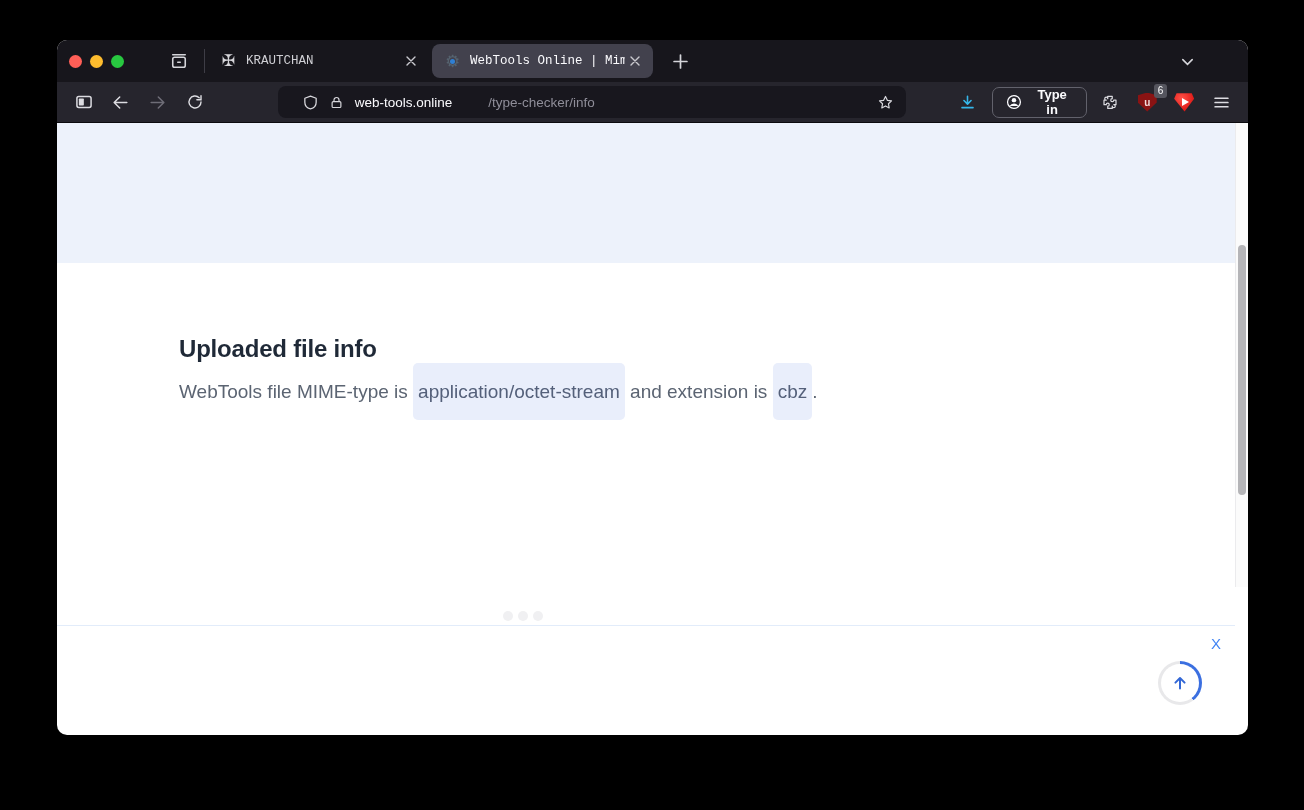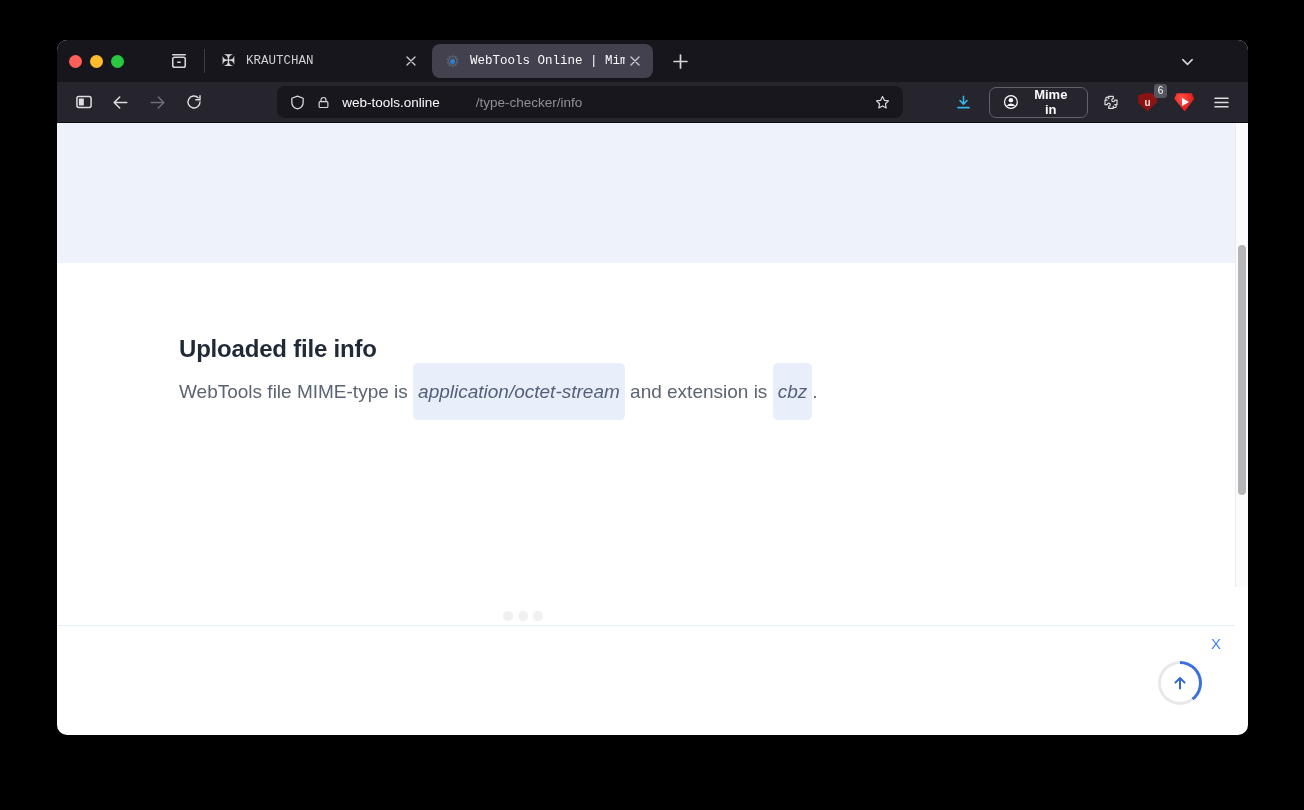--- a/index.html
+++ b/index.html
@@ -36,21 +36,21 @@
 
   
   .navbar { height:41px; background:#26252d; display:flex; align-items:center;
             border-bottom:1px solid #0c0b0f; }
   .navbtn { background:none; border:none; color:#dcdce1; width:30px; height:30px;
             display:flex; align-items:center; justify-content:center; cursor:pointer; border-radius:6px; }
   .navbtn.first { margin-left:12px; }
   .navbtn + .navbtn { margin-left:7px; }
   .navbtn.disabled { color:#6e6d77; }
   .urlbar { margin-left:68px; width:630px; height:32px; background:#18171e; border-radius:8px;
-            display:flex; align-items:center; padding:0 8px 0 12px; color:#d8d8dd; cursor:text; }
+            display:flex; align-items:center; padding:0 8px 0 24px; color:#d8d8dd; cursor:text; }
   .urlbar svg { flex:none; }
   .lockic { margin-left:10px; }
   .host { margin-left:11px; font-size:13.5px; color:#fbfbfe; white-space:pre; }
   .path { font-size:13.5px; color:#8f8e99; white-space:pre;margin-left:36px; }
   .starbtn { background:none; border:none; color:#d8d8dd; width:26px; height:26px;
              display:flex; align-items:center; justify-content:center; cursor:pointer; }
   .dlbtn { margin-left:46px; color:#35b6e9; }
   .signin { margin-left:10px; height:31px; display:flex; align-items:center; gap:7px;
             background:none; border:1px solid #62626c; border-radius:7px; padding:0 12px;
             color:#fbfbfe; font-size:13px; font-weight:600; cursor:pointer; }
@@ -69,21 +69,21 @@
   .playtri { width:0; height:0; border-left:7px solid #fff; border-top:4.5px solid transparent;
              border-bottom:4.5px solid transparent; margin-left:2px; }
   .menubtn { margin-left:10px; margin-right:12px; }
 
   
   .content { position:relative; height:464px; background:#fff; }
   .band { height:140px; background:#edf2fb; }
   .page-title { position:absolute; left:122px; top:212px; font-size:24px; font-weight:700;
                 color:#1f2937; letter-spacing:-0.2px; }
   .file-info { position:absolute; left:122px; top:258px; font-size:19px; color:#5b6472; }
-  .file-info mark { background:#e9eefb; color:#54607a; border-radius:5px; padding:18px 5px;font-style:italic; }
+  .file-info mark { background:#e9eefb; color:#54607a; border-radius:5px; padding:18px 5px; }
   .dots { position:absolute; left:446px; top:488px; display:flex; gap:5px; }
   .dots span { width:10px; height:10px; border-radius:50%; background:#f0f0f2; }
   .divider { position:absolute; left:0; right:13px; top:502px; height:1px; background:#e2ecfa; }
   .adclose { position:absolute; left:1150px; top:510px; color:#4285f4; font-size:15px;
              text-decoration:none; cursor:pointer; padding:2px 4px; }
   .scrolltop { position:absolute; left:1101px; top:538px; width:44px; height:44px;
                border:none; padding:0; background:none; cursor:pointer; }
   .ring { width:44px; height:44px; border-radius:50%;
           background:conic-gradient(#3b6fe0 0deg 142deg, #e8e8ea 142deg 360deg); position:relative; }
   .ringin { position:absolute; inset:3px; border-radius:50%; background:#fff;
@@ -199,21 +199,21 @@
           <path d="M5 18.5h14"></path>
         </svg>
       </button>
 
       <button class="signin">
         <svg width="18" height="18" viewBox="0 0 24 24" fill="none" stroke="currentColor" stroke-width="1.7">
           <circle cx="12" cy="12" r="8.6"></circle>
           <circle cx="12" cy="9.5" r="3" fill="currentColor" stroke="none"></circle>
           <path d="M6.2 17.5a6.5 6.5 0 0 1 11.6 0" fill="currentColor" stroke="none"></path>
         </svg>
-        <span>Mime in</span>
+        <span>Type in</span>
       </button>
 
       <button class="navbtn extbtn">
         <svg width="18" height="18" viewBox="0 0 24 24" fill="none" stroke="currentColor" stroke-width="1.6" stroke-linejoin="round">
           <path d="M9 4.5h6v3a2 2 0 1 0 2 2h3v6h-3a2 2 0 1 1-2 2v3H9v-3a2 2 0 1 0-2-2H4v-6h3a2 2 0 1 1 2-2z"></path>
         </svg>
       </button>
 
       <button class="navbtn ublockbtn">
         <div class="ushield">

